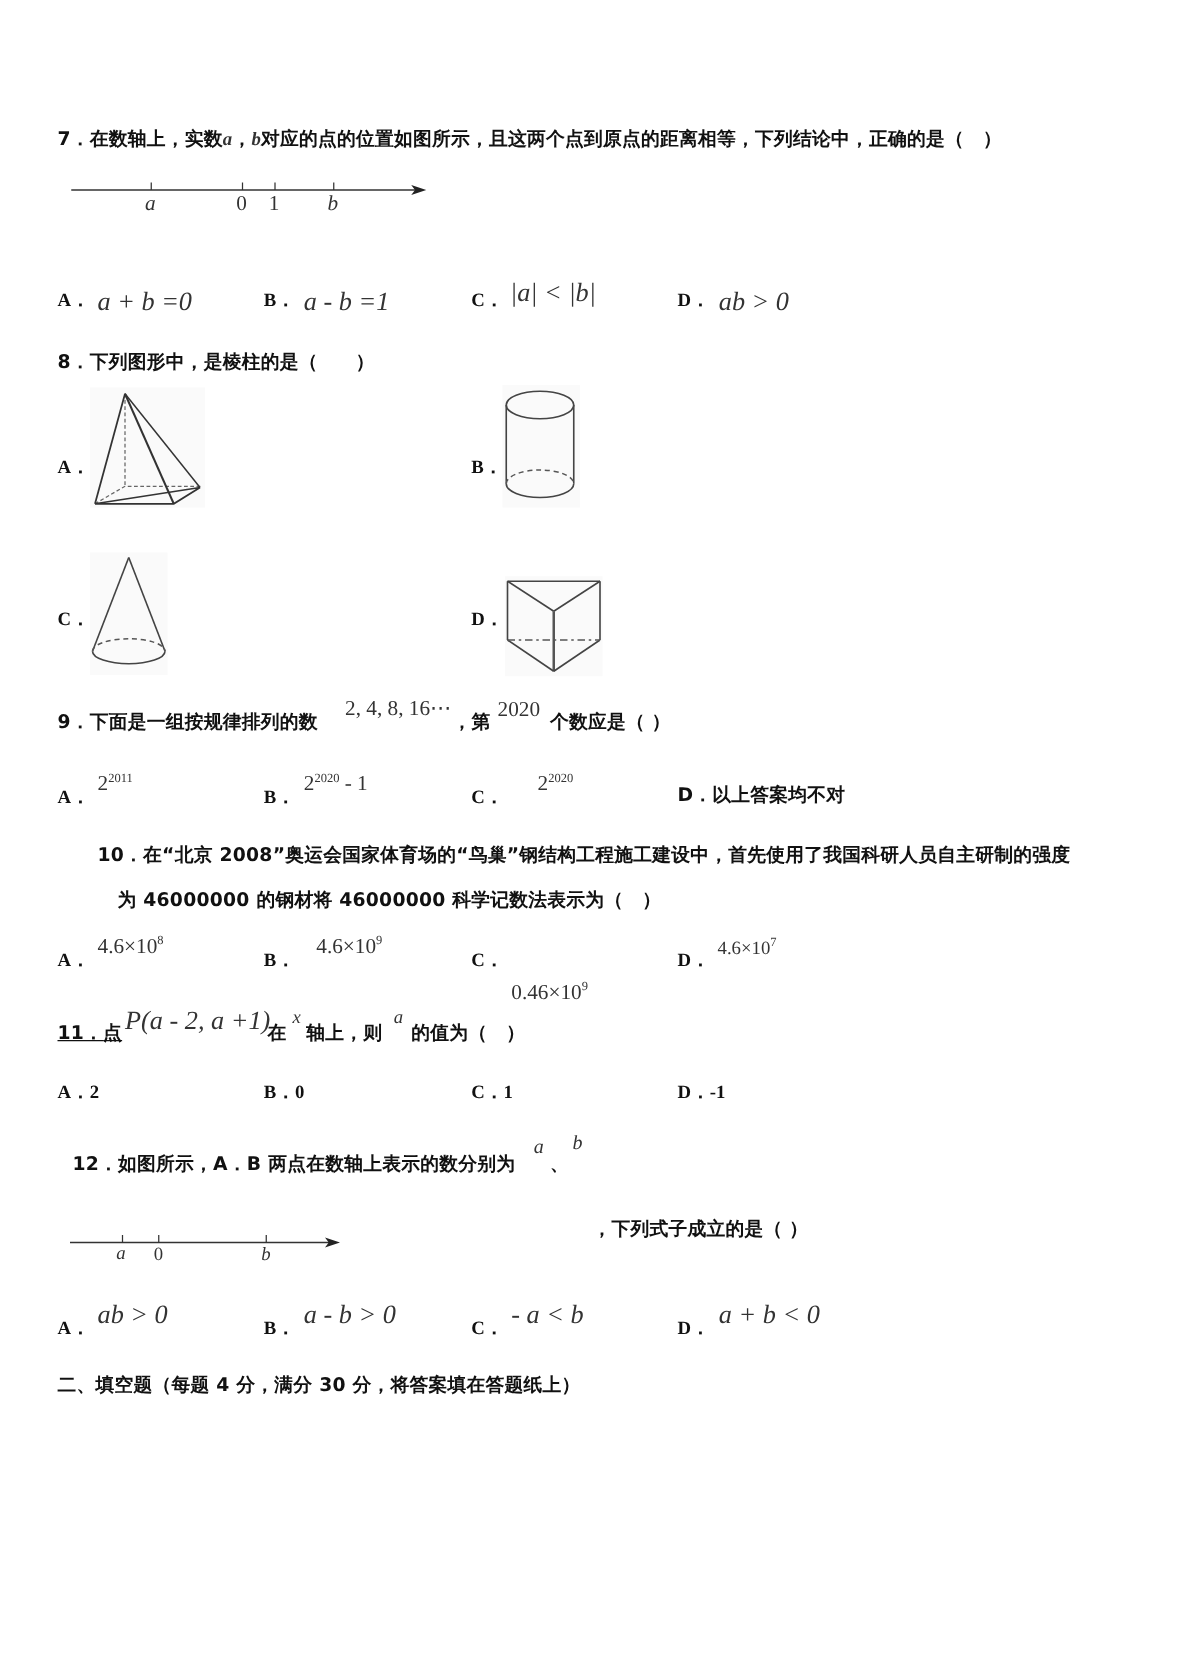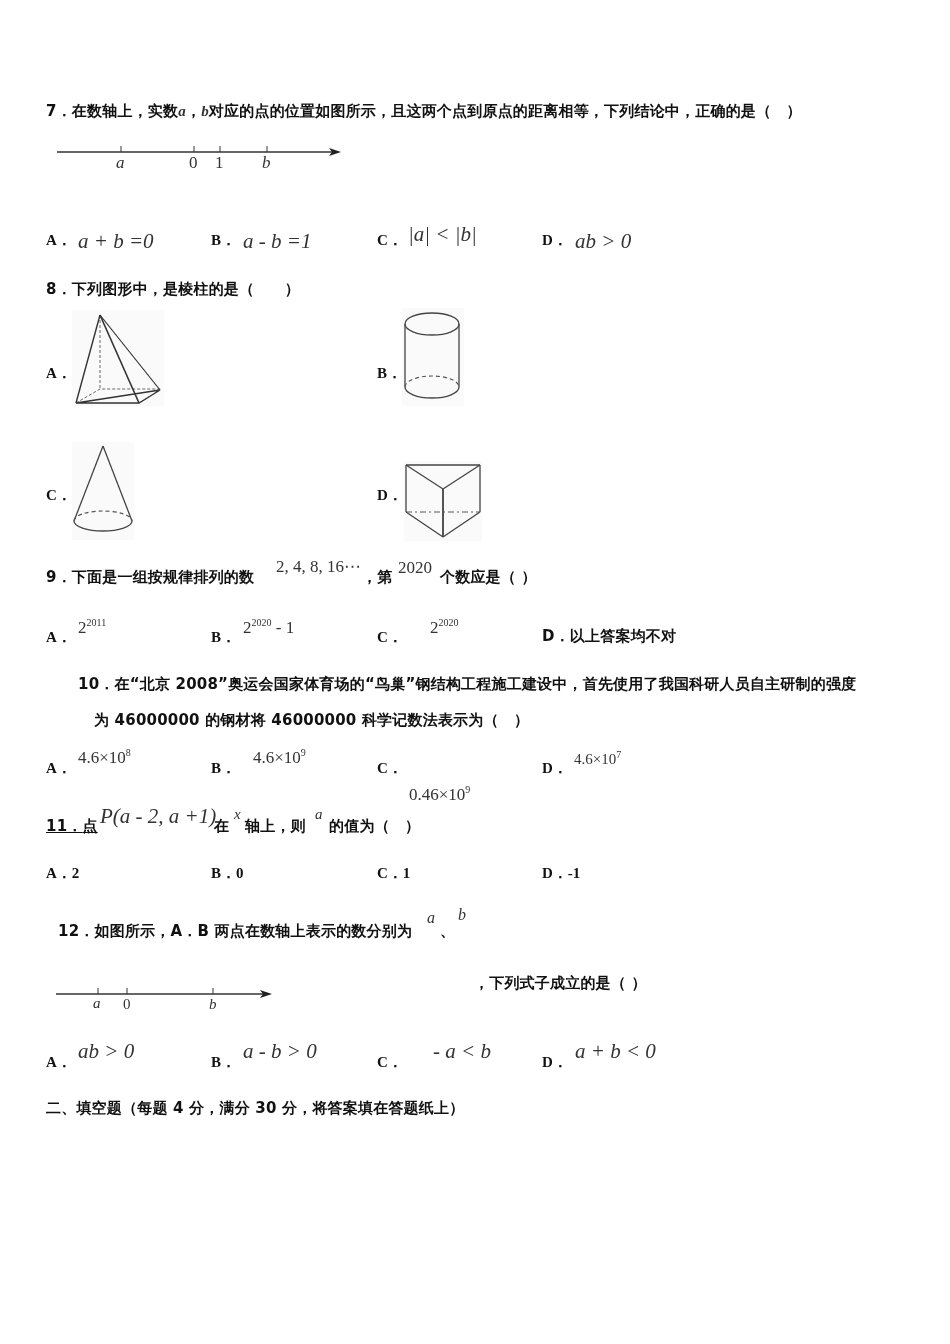--- a/index.html
+++ b/index.html
@@ -213,20 +213,20 @@
 <span class="abs math" style="left:78px; top:1039px;">ab &gt; 0</span>
 
 <div class="abs" style="left:211px; top:1052px;">
   <span class="opt-label">B．</span>
 </div>
 <span class="abs math" style="left:243px; top:1039px;">a - b &gt; 0</span>
 
 <div class="abs" style="left:377px; top:1052px;">
   <span class="opt-label">C．</span>
 </div>
-<span class="abs math" style="left:409px; top:1039px;margin-left:24px;">- a &lt; b</span>
+<span class="abs math" style="left:409px; top:1039px;">- a &lt; b</span>
 
 <div class="abs" style="left:542px; top:1052px;">
   <span class="opt-label">D．</span>
 </div>
 <span class="abs math" style="left:575px; top:1039px;">a + b &lt; 0</span>
 
 <div class="abs q" style="left:46px; top:1099px;">二、填空题（每题 4 分，满分 30 分，将答案填在答题纸上）</div>
 
 </body></html>

